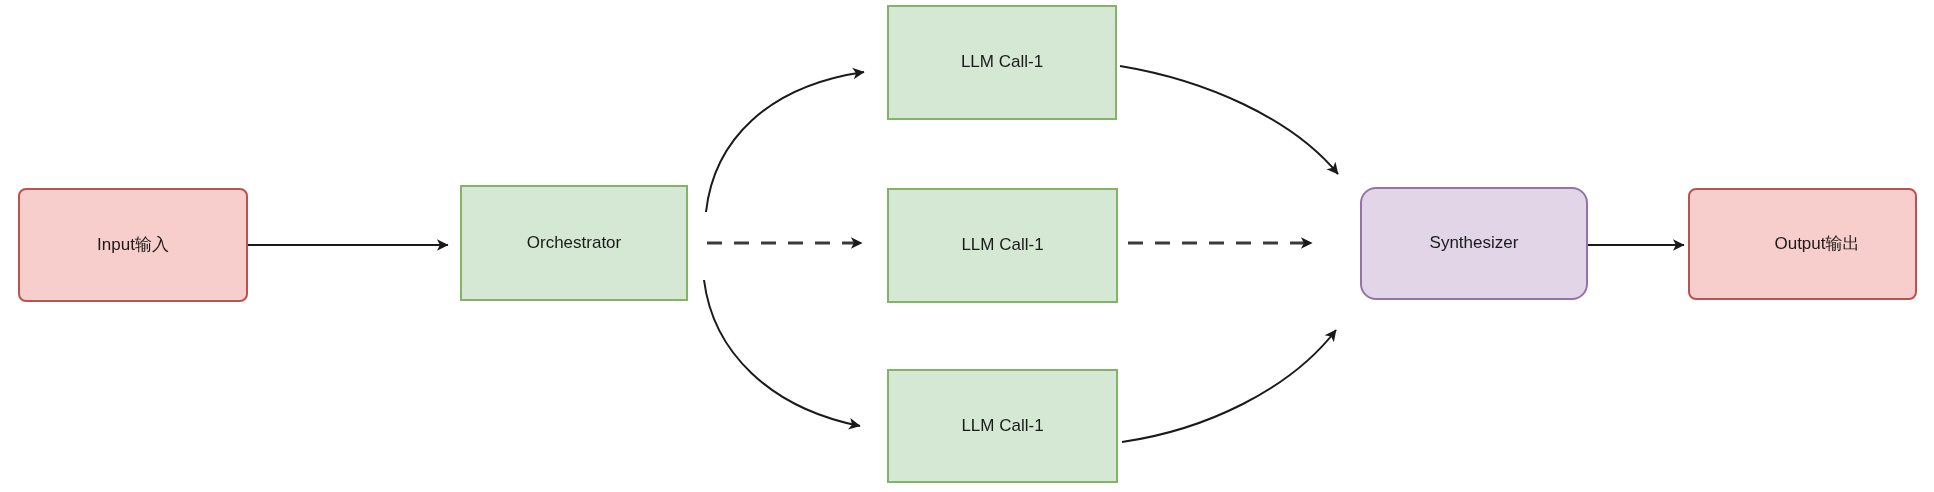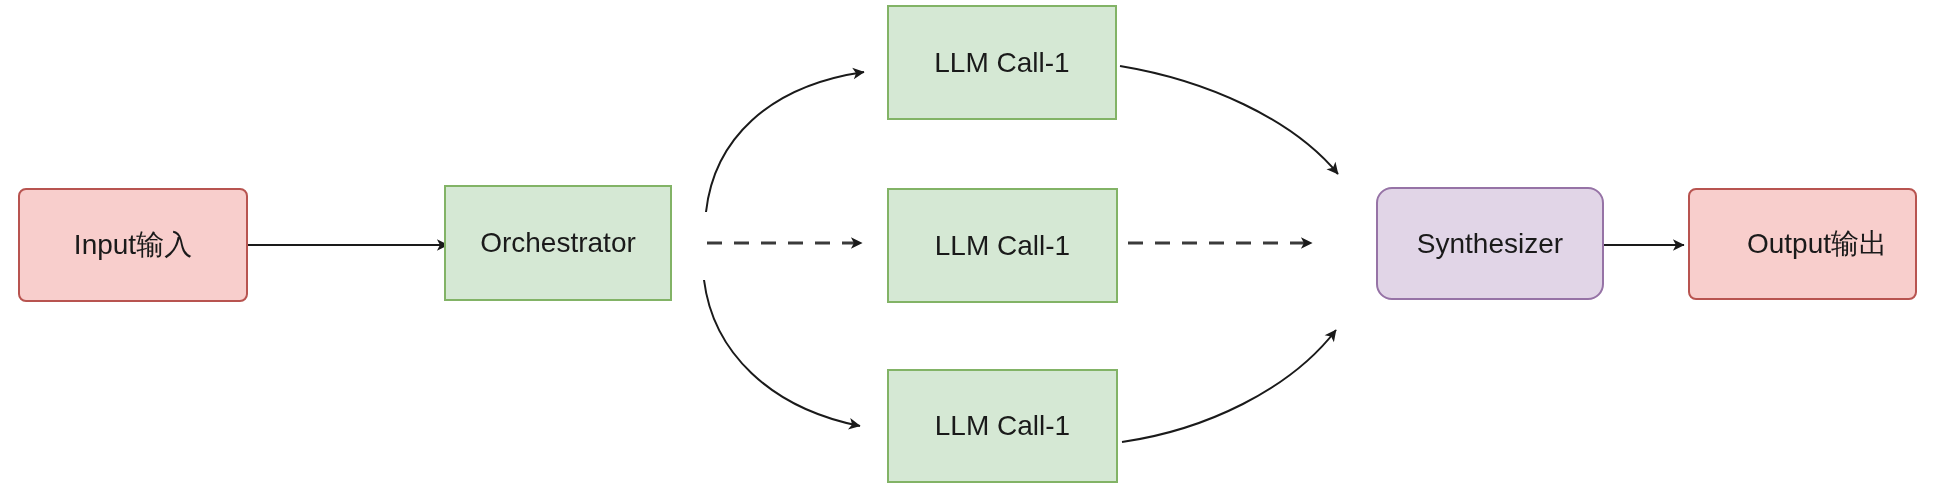--- a/index.html
+++ b/index.html
@@ -20,36 +20,36 @@
     inset: 0;
     width: 1934px;
     height: 492px;
   }
   .node {
     position: absolute;
     display: flex;
     align-items: center;
     justify-content: center;
     box-sizing: border-box;
-    font-size: 28px;
+    font-size: 17px;
     color: #1a1a1a;
     text-align: center;
     line-height: 1.2;
     border: 2px solid;
   }
   .node-pink   { background: #f8cecc; border-color: #b85450; border-radius: 8px; }
   .node-green  { background: #d5e8d4; border-color: #82b366; border-radius: 0; }
   .node-purple { background: #e1d5e7; border-color: #9673a6; border-radius: 16px; }
 
   .pos-input        { left: 18px;   top: 188px; width: 230px; height: 114px; }
-  .pos-orchestrator { left: 444px;  top: 185px; width: 228px; height: 116px; }
+  .pos-orchestrator { left: 460px;  top: 185px; width: 228px; height: 116px; }
   .pos-llm-top      { left: 887px;  top: 5px;   width: 230px; height: 115px; }
   .pos-llm-middle   { left: 887px;  top: 188px; width: 231px; height: 115px; }
   .pos-llm-bottom   { left: 887px;  top: 369px; width: 231px; height: 114px; }
-  .pos-synthesizer  { left: 1360px; top: 187px; width: 228px; height: 113px; margin-left: 16px; }
+  .pos-synthesizer  { left: 1360px; top: 187px; width: 228px; height: 113px; }
   .pos-output       { left: 1688px; top: 188px; width: 229px; height: 112px; padding-left: 29px; }
 
   .edge-solid {
     fill: none;
     stroke: #1a1a1a;
     stroke-width: 2;
   }
   .edge-dashed {
     fill: none;
     stroke: #3a3a3a;

